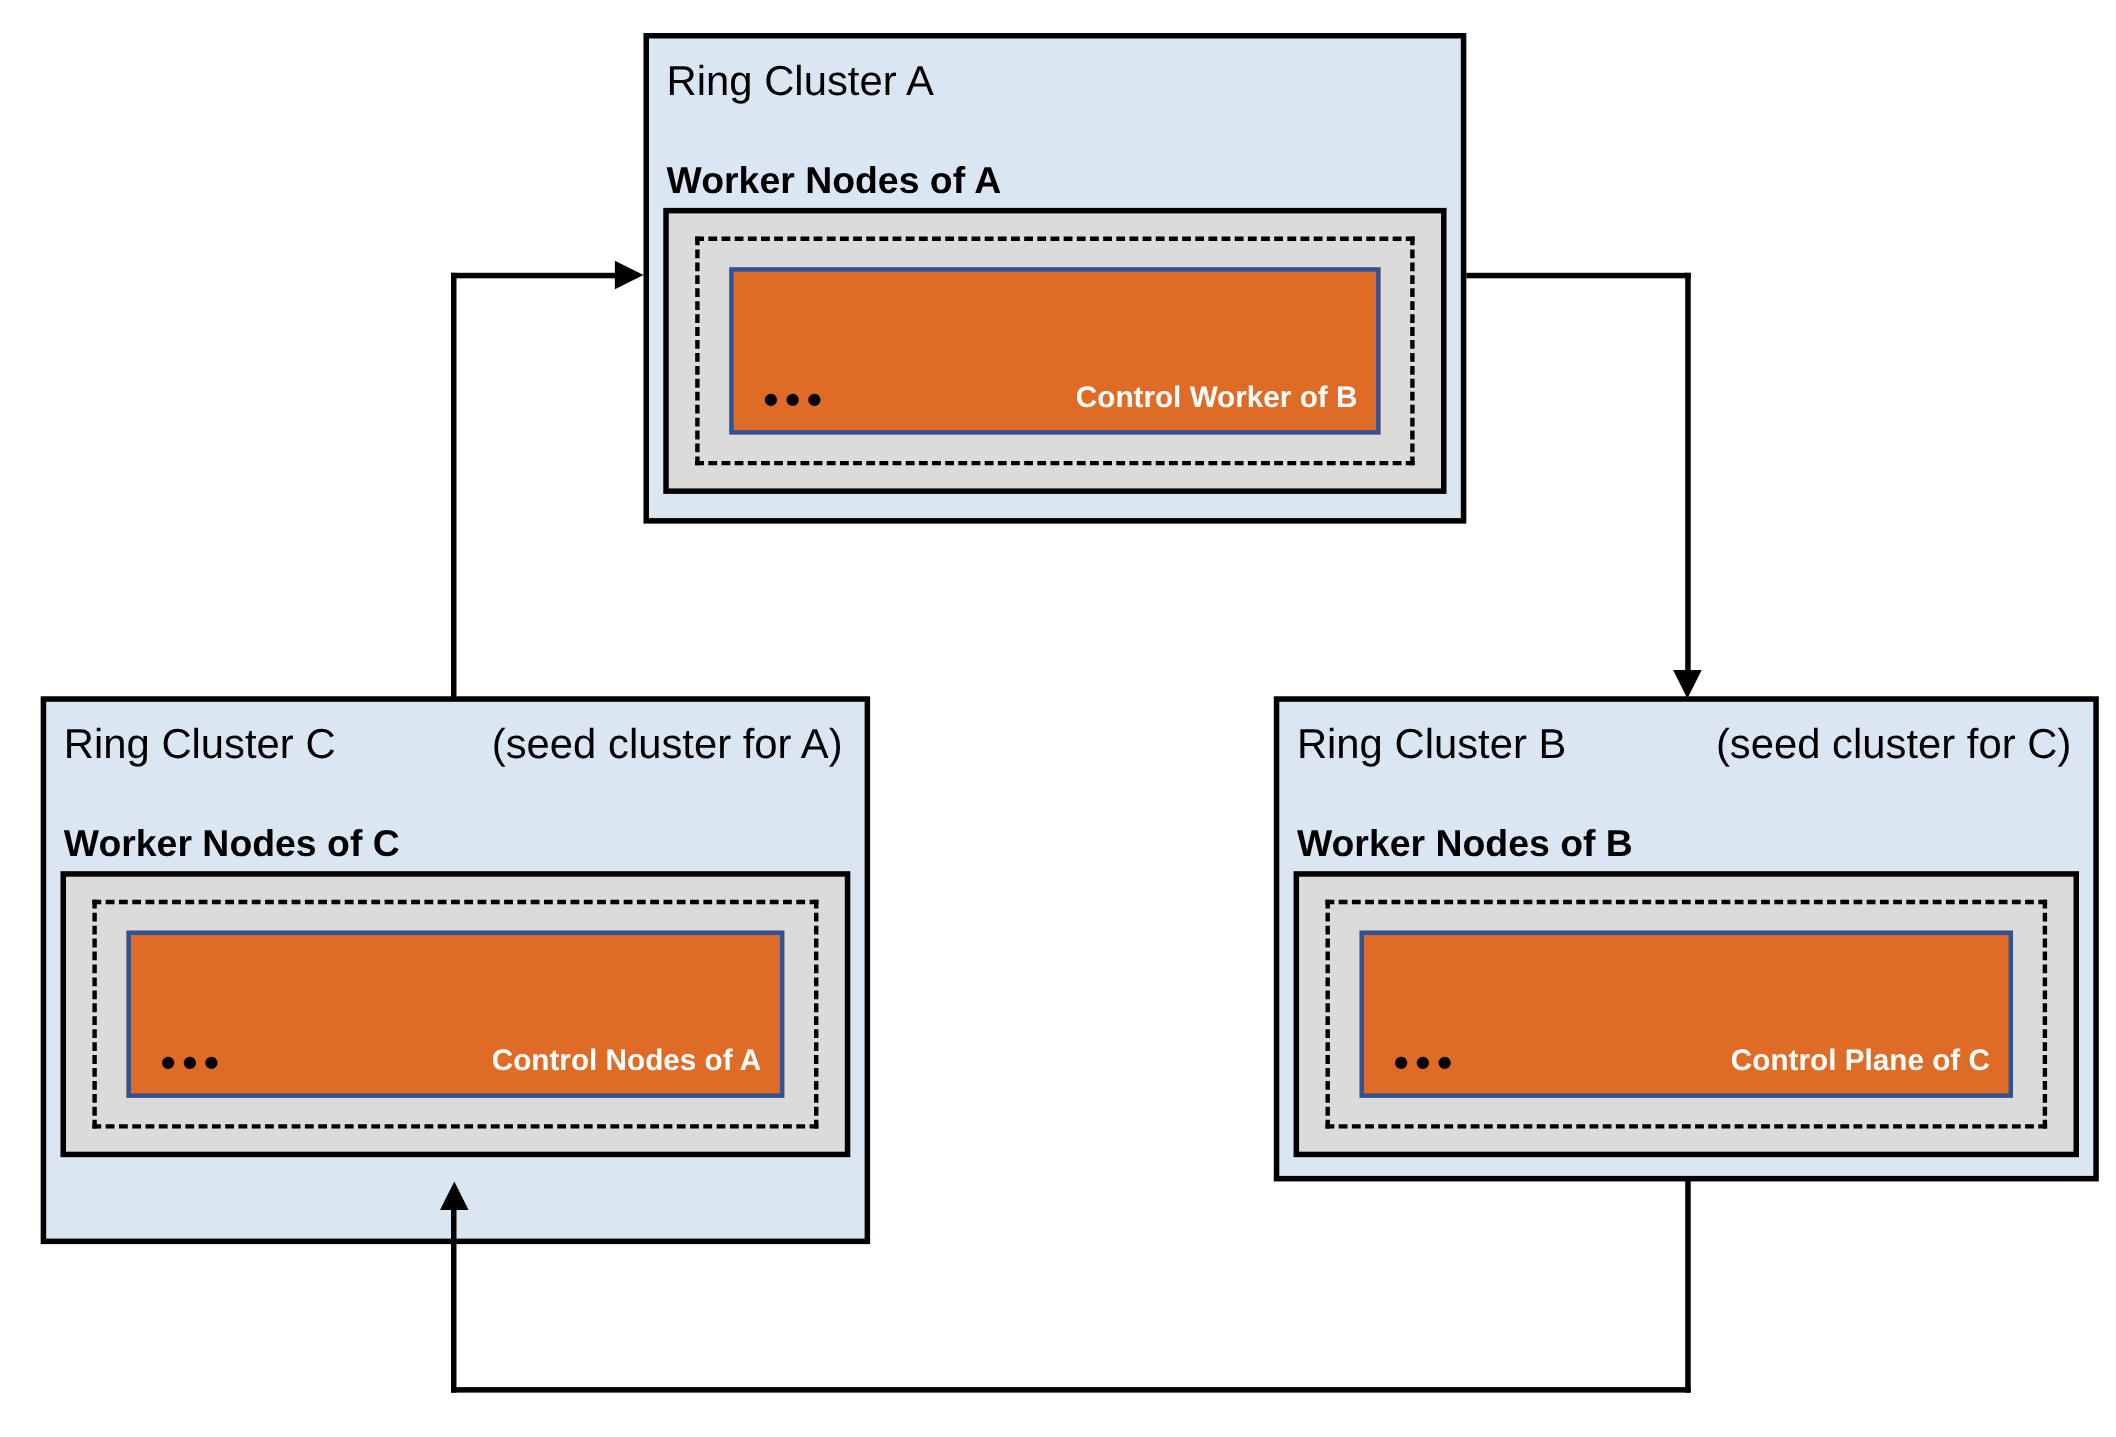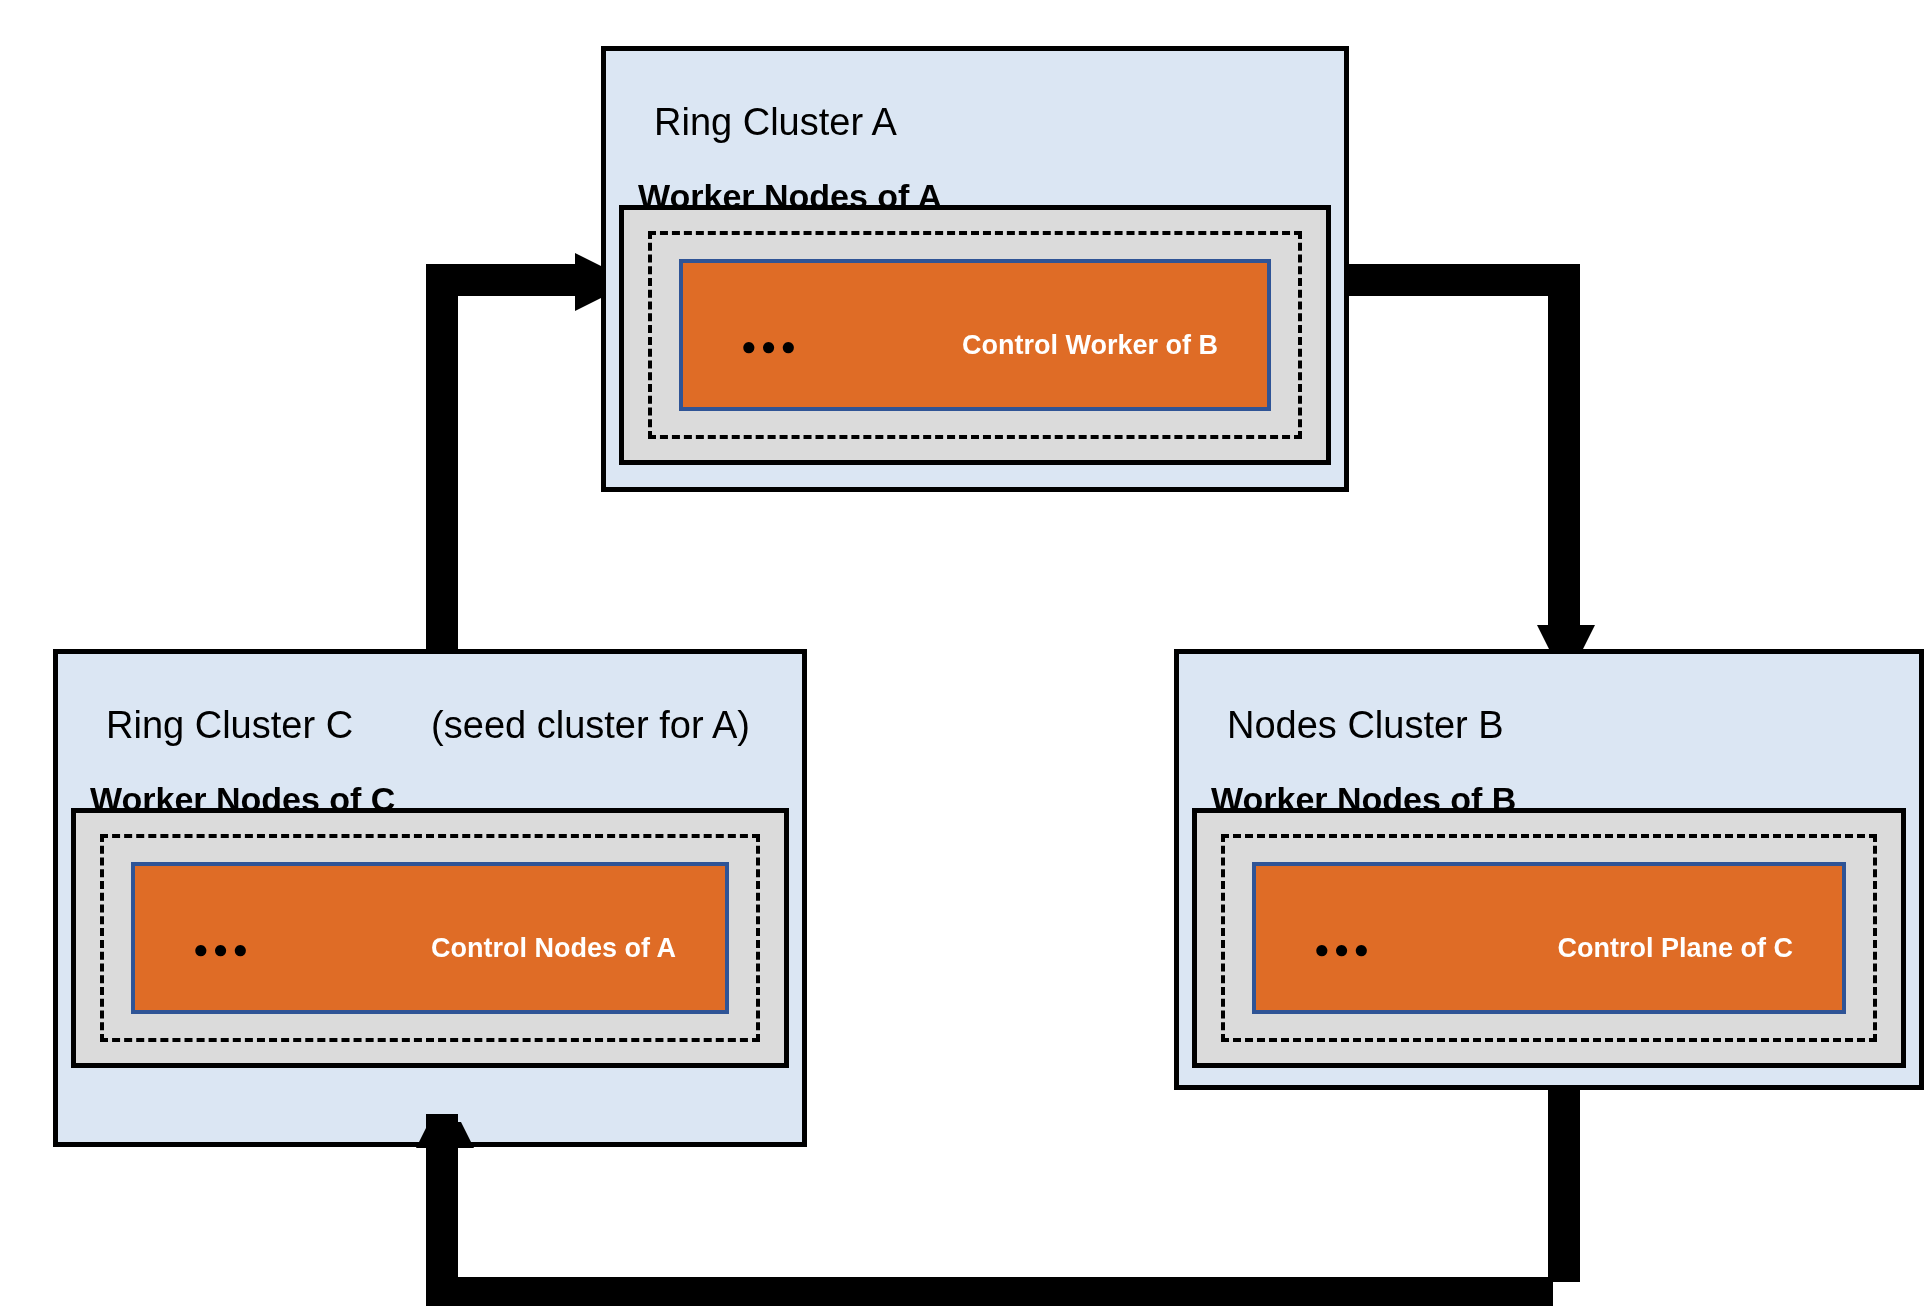--- a/index.html
+++ b/index.html
@@ -1,15 +1,15 @@
 <!DOCTYPE html>
 <html style="--cluster-fill: #dbe6f3; --worker-box-fill: #dbdbdb; --control-plane-fill: #df6c26; --control-plane-border: #2f5496; --control-plane-text: #ffffff; --title-text: #000000; --outline: #000000;"><head>
 <meta charset="utf-8">
 <style>
-  * { margin: 0; padding: 16px; box-sizing: border-box; }
+  * { margin: 0; padding: 0; box-sizing: border-box; }
   html, body { overflow: hidden; }
   body {
     width: 1924px; height: 1306px;
     position: relative;
     background: #ffffff;
     font-family: "Liberation Sans", "DejaVu Sans", sans-serif;
     color: #000;
   }
   .cluster {
     position: absolute;
@@ -107,21 +107,22 @@
           <span class="dots">●●●</span>
           <span class="cp-label">Control Worker of B</span>
         </div>
       </div>
     </div>
   </div>
 </div>
 
 <div class="cluster" style="left:1158px; top:633px; width:750px; height:441px">
   <div class="cluster-title">
-    <span>Nodes Cluster B</span>
+    <span>Ring Cluster B</span>
+    <span>(seed cluster for C)</span>
   </div>
   <div class="worker-label">Worker Nodes of B</div>
   <div class="worker-box">
     <div class="dashed-box">
       <div class="control-plane">
         <div class="cp-row">
           <span class="dots">●●●</span>
           <span class="cp-label">Control Plane of C</span>
         </div>
       </div>

